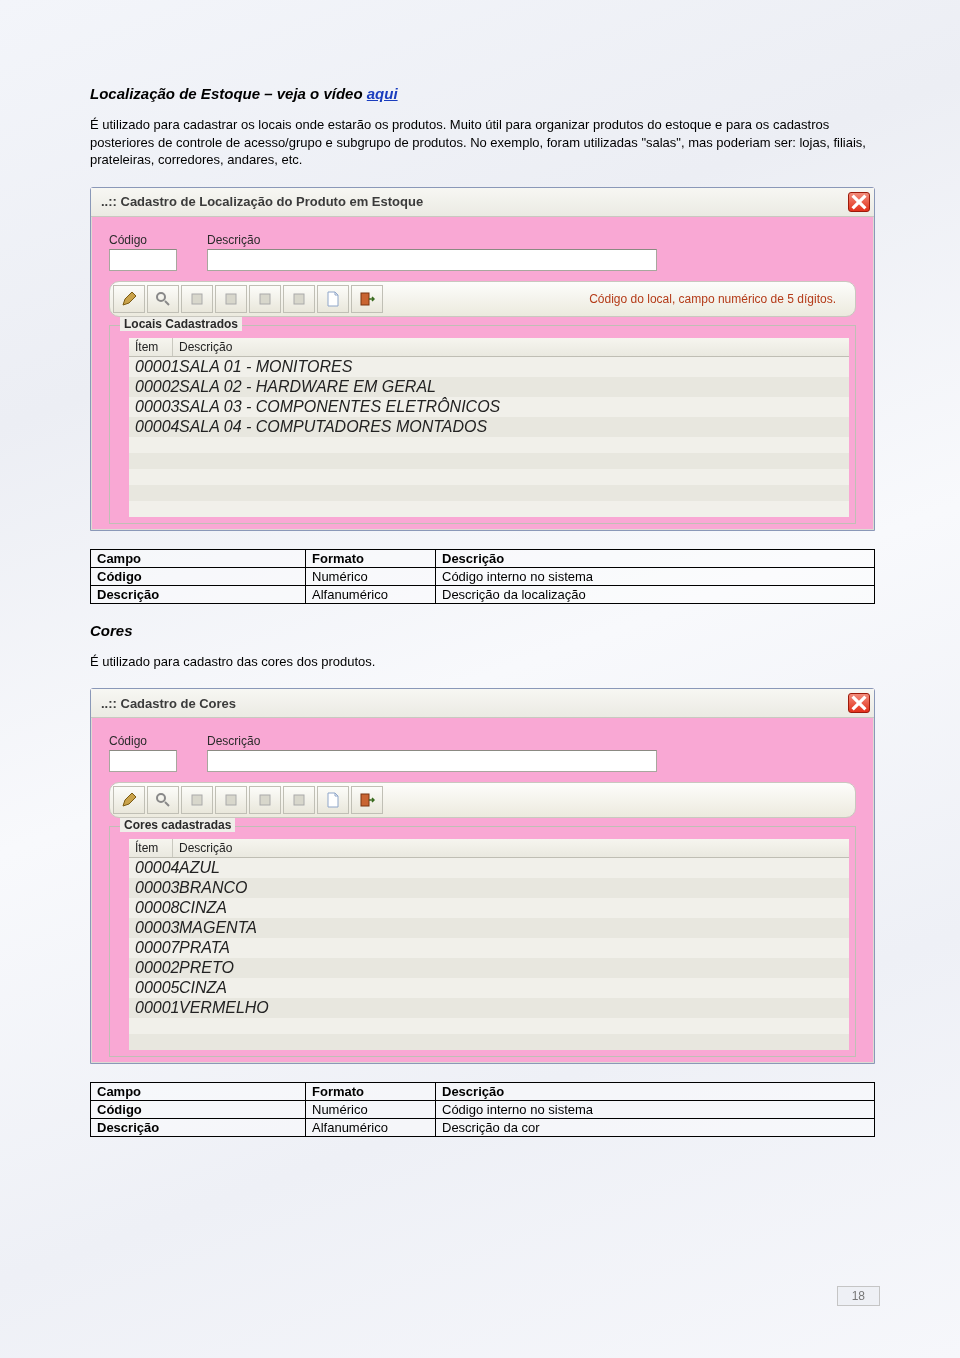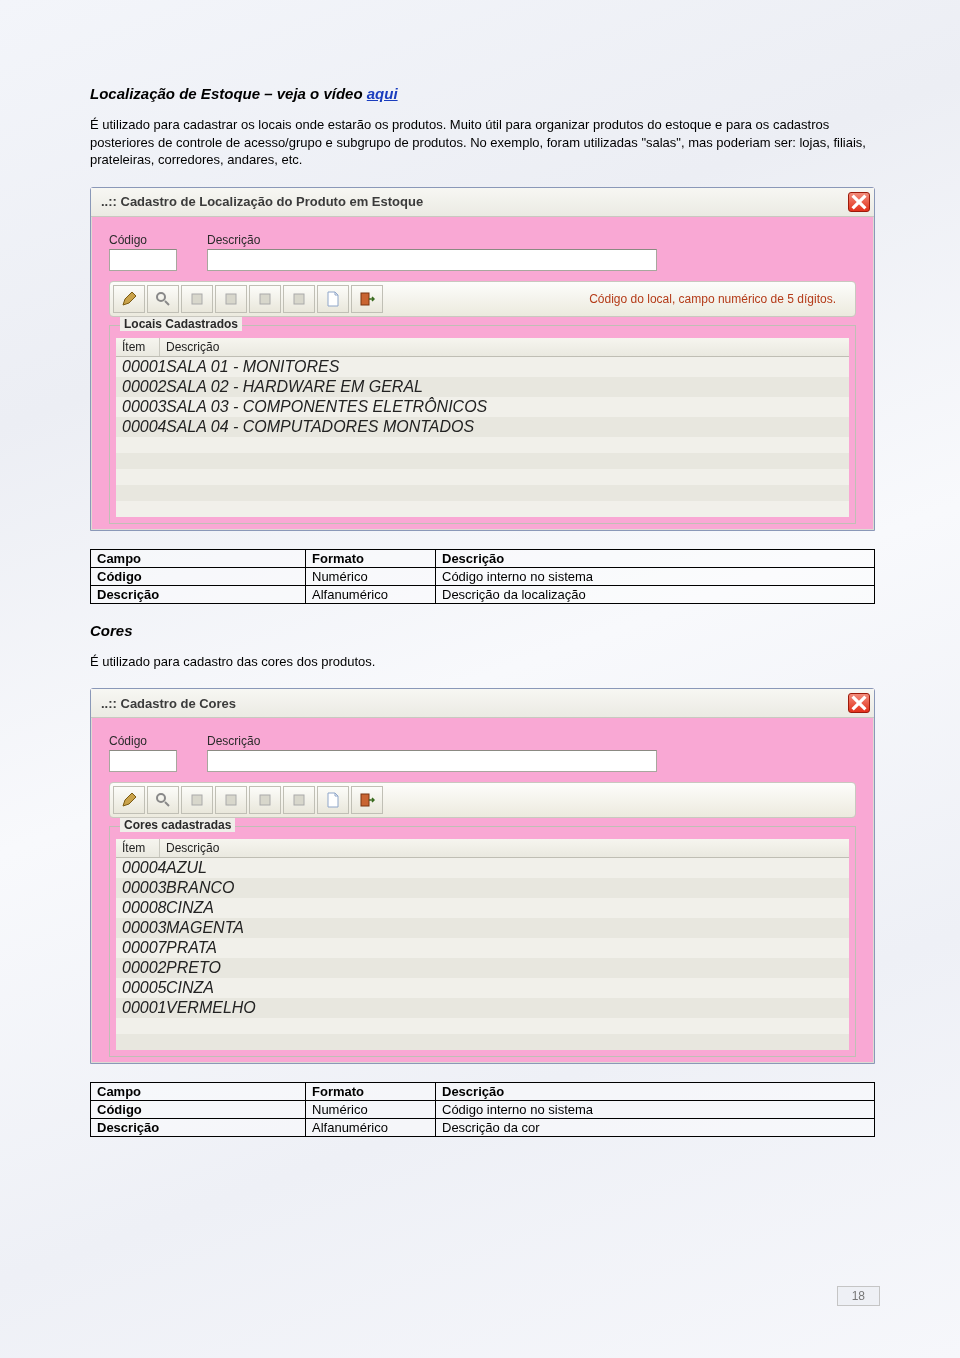--- a/index.html
+++ b/index.html
@@ -55,21 +55,21 @@
     height: 22px; background: #fff; border: 1px solid #a8a79e;
     border-top-color: #8b8a82;
   }
   .inp.sm { width: 68px; }
   .inp.lg { width: 450px; }
 
   .toolbar {
     display: flex; align-items: center; gap: 0;
     background: linear-gradient(#fdfdfb,#eceade);
     border: 1px solid #c9c8bf;
-    border-radius: 4px;
+    border-radius: 10px;
     padding: 3px;
     margin-bottom: 8px;
   }
   .tbtn {
     width: 32px; height: 28px;
     border: 1px solid #c0bfb5;
     background: linear-gradient(#fcfcf9,#e9e7db);
     display: flex; align-items: center; justify-content: center;
     margin-right: 2px;
     cursor: pointer;
@@ -77,21 +77,21 @@
   .tbtn:last-of-type { margin-right: 0; }
   .tbar-text {
     flex: 1; text-align: right; padding-right: 16px;
     color: #b43b18; font-size: 12px;
   }
   .ic { width: 16px; height: 16px; }
 
   .groupbox {
     border: 1px solid #c0bfb5;
     position: relative;
-    padding: 12px 6px 6px 6px;
+    padding: 12px 6px 6px 19px;
     margin-top: 4px;
   }
   .grouplegend {
     position: absolute; top: -9px; left: 10px;
     background: #efeee9; padding: 0 4px;
     font-weight: bold; color: #2a2a2a; font-size: 12px;
   }
   .grid-hdr {
     display: flex; font-size: 12px; color: #222;
     border-bottom: 1px solid #bfbeb4;

